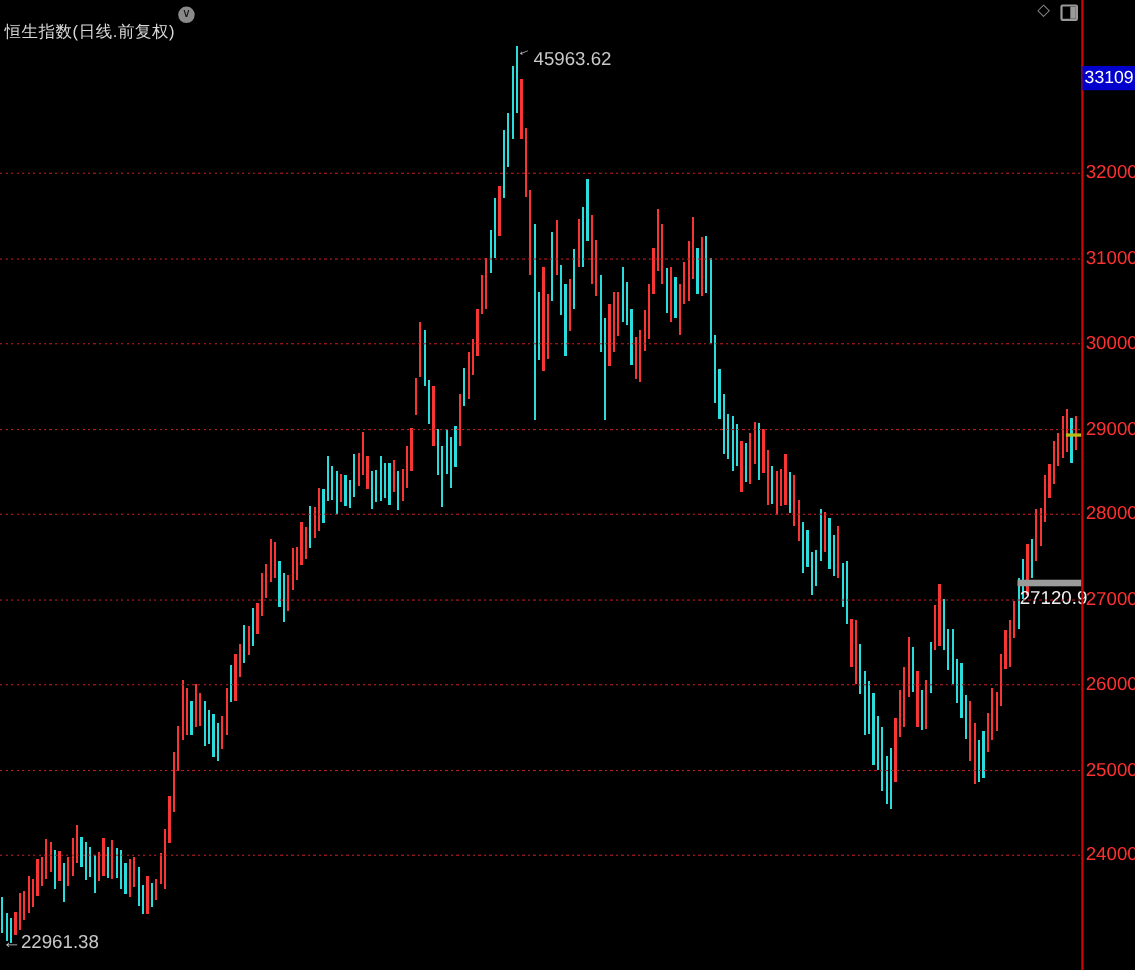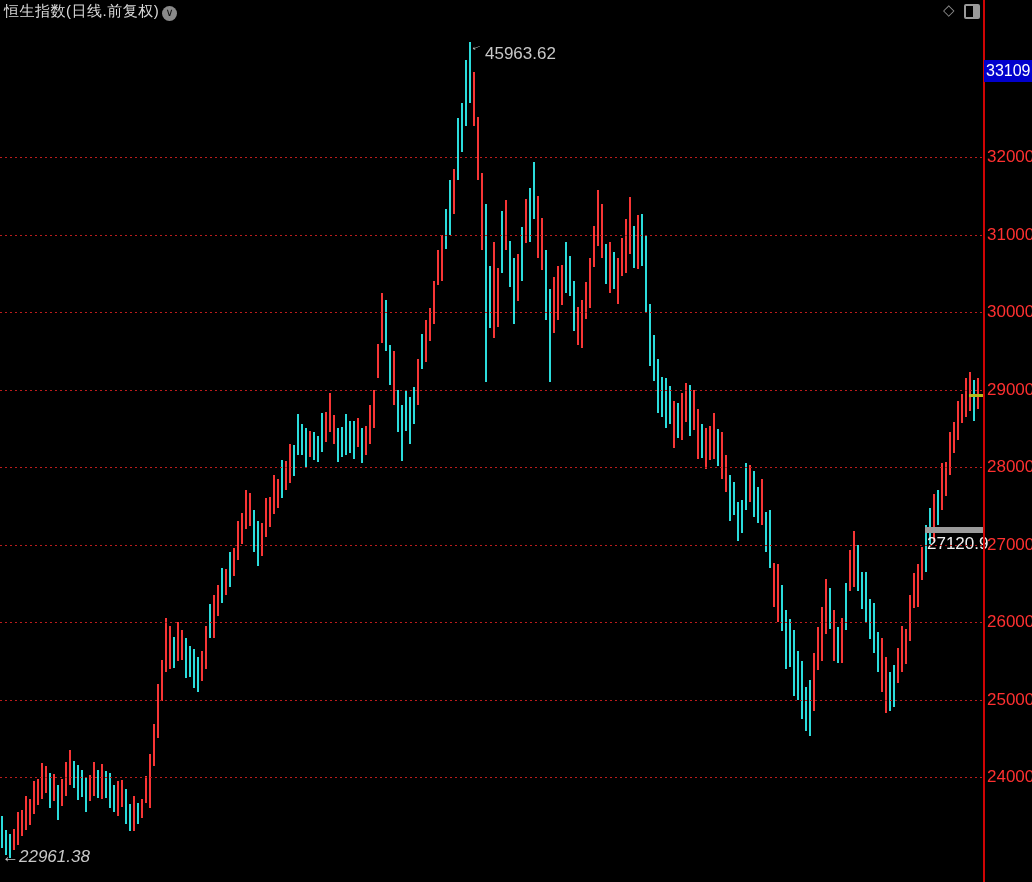--- a/index.html
+++ b/index.html
@@ -1,37 +1,37 @@
 <!DOCTYPE html>
 <html><head>
 <meta charset="utf-8">
 <style>
   html,body{margin:0;padding:0;background:#000;}
   #app{position:relative;width:1032px;height:882px;background:#000;overflow:hidden;
        font-family:"Liberation Sans","DejaVu Sans",sans-serif;}
   
-  #title{position:absolute;left:4px;top:2px;font-size:15px;color:#d8d8d8;letter-spacing:0.5px;}
+  #title{position:absolute;left:4px;top:20px;font-size:15px;color:#d8d8d8;letter-spacing:0.5px;}
   #title-dd{position:absolute;left:162px;top:6px;width:15px;height:15px;border-radius:50%;
             background:#8a8a8a;text-align:center;line-height:13px;font-size:11px;color:#111;cursor:pointer;}
   #tool-diamond{position:absolute;left:943px;top:1px;color:#8f8f8f;font-size:15px;line-height:18px;}
   #tool-panel{position:absolute;left:964px;top:4px;width:12px;height:11px;border:2px solid #9a9a9a;border-radius:2px;}
   #tool-panel .half{position:absolute;right:0;top:0;width:5px;height:11px;background:#9a9a9a;}
   
   #plot{position:absolute;left:0;top:0;width:983px;height:882px;}
   .grid{position:absolute;left:0;width:983px;height:1px;
         background:repeating-linear-gradient(90deg,#bb1c1c 0 2px,transparent 2px 5px);}
   
   #axis-line{position:absolute;left:983px;top:0;width:2px;height:882px;background:#cf0404;}
   .ytick{position:absolute;left:987px;height:20px;line-height:20px;font-size:17px;color:#ff3030;}
   #cur-label{position:absolute;left:984px;top:60px;width:48px;height:22px;background:#0100cc;
              color:#ffffff;font-size:16px;line-height:22px;padding-left:2px;overflow:hidden;white-space:nowrap;}
   
   #hi-arrow{position:absolute;left:469px;top:38px;color:#c8c8c8;font-size:13px;transform:rotate(-22deg);}
   #hi-note{position:absolute;left:485px;top:44px;color:#c8c8c8;font-size:17px;}
-  #lo-note{position:absolute;left:2px;top:847px;color:#c8c8c8;font-size:17px;font-style:italic;}
+  #lo-note{position:absolute;left:2px;top:847px;color:#c8c8c8;font-size:17px;}
   #hover-bar{position:absolute;left:925px;top:527px;width:58px;height:6px;background:#9b9b9b;}
   #hover-price{position:absolute;left:927px;top:534px;color:#f0f0f0;font-size:17px;white-space:nowrap;}
   #close-tick{position:absolute;left:969px;top:394px;width:14px;height:3px;background:#b9b919;}
 </style>
 </head>
 <body>
 
 <div id="app">
 
   <div id="title">恒生指数(日线.前复权)</div>

